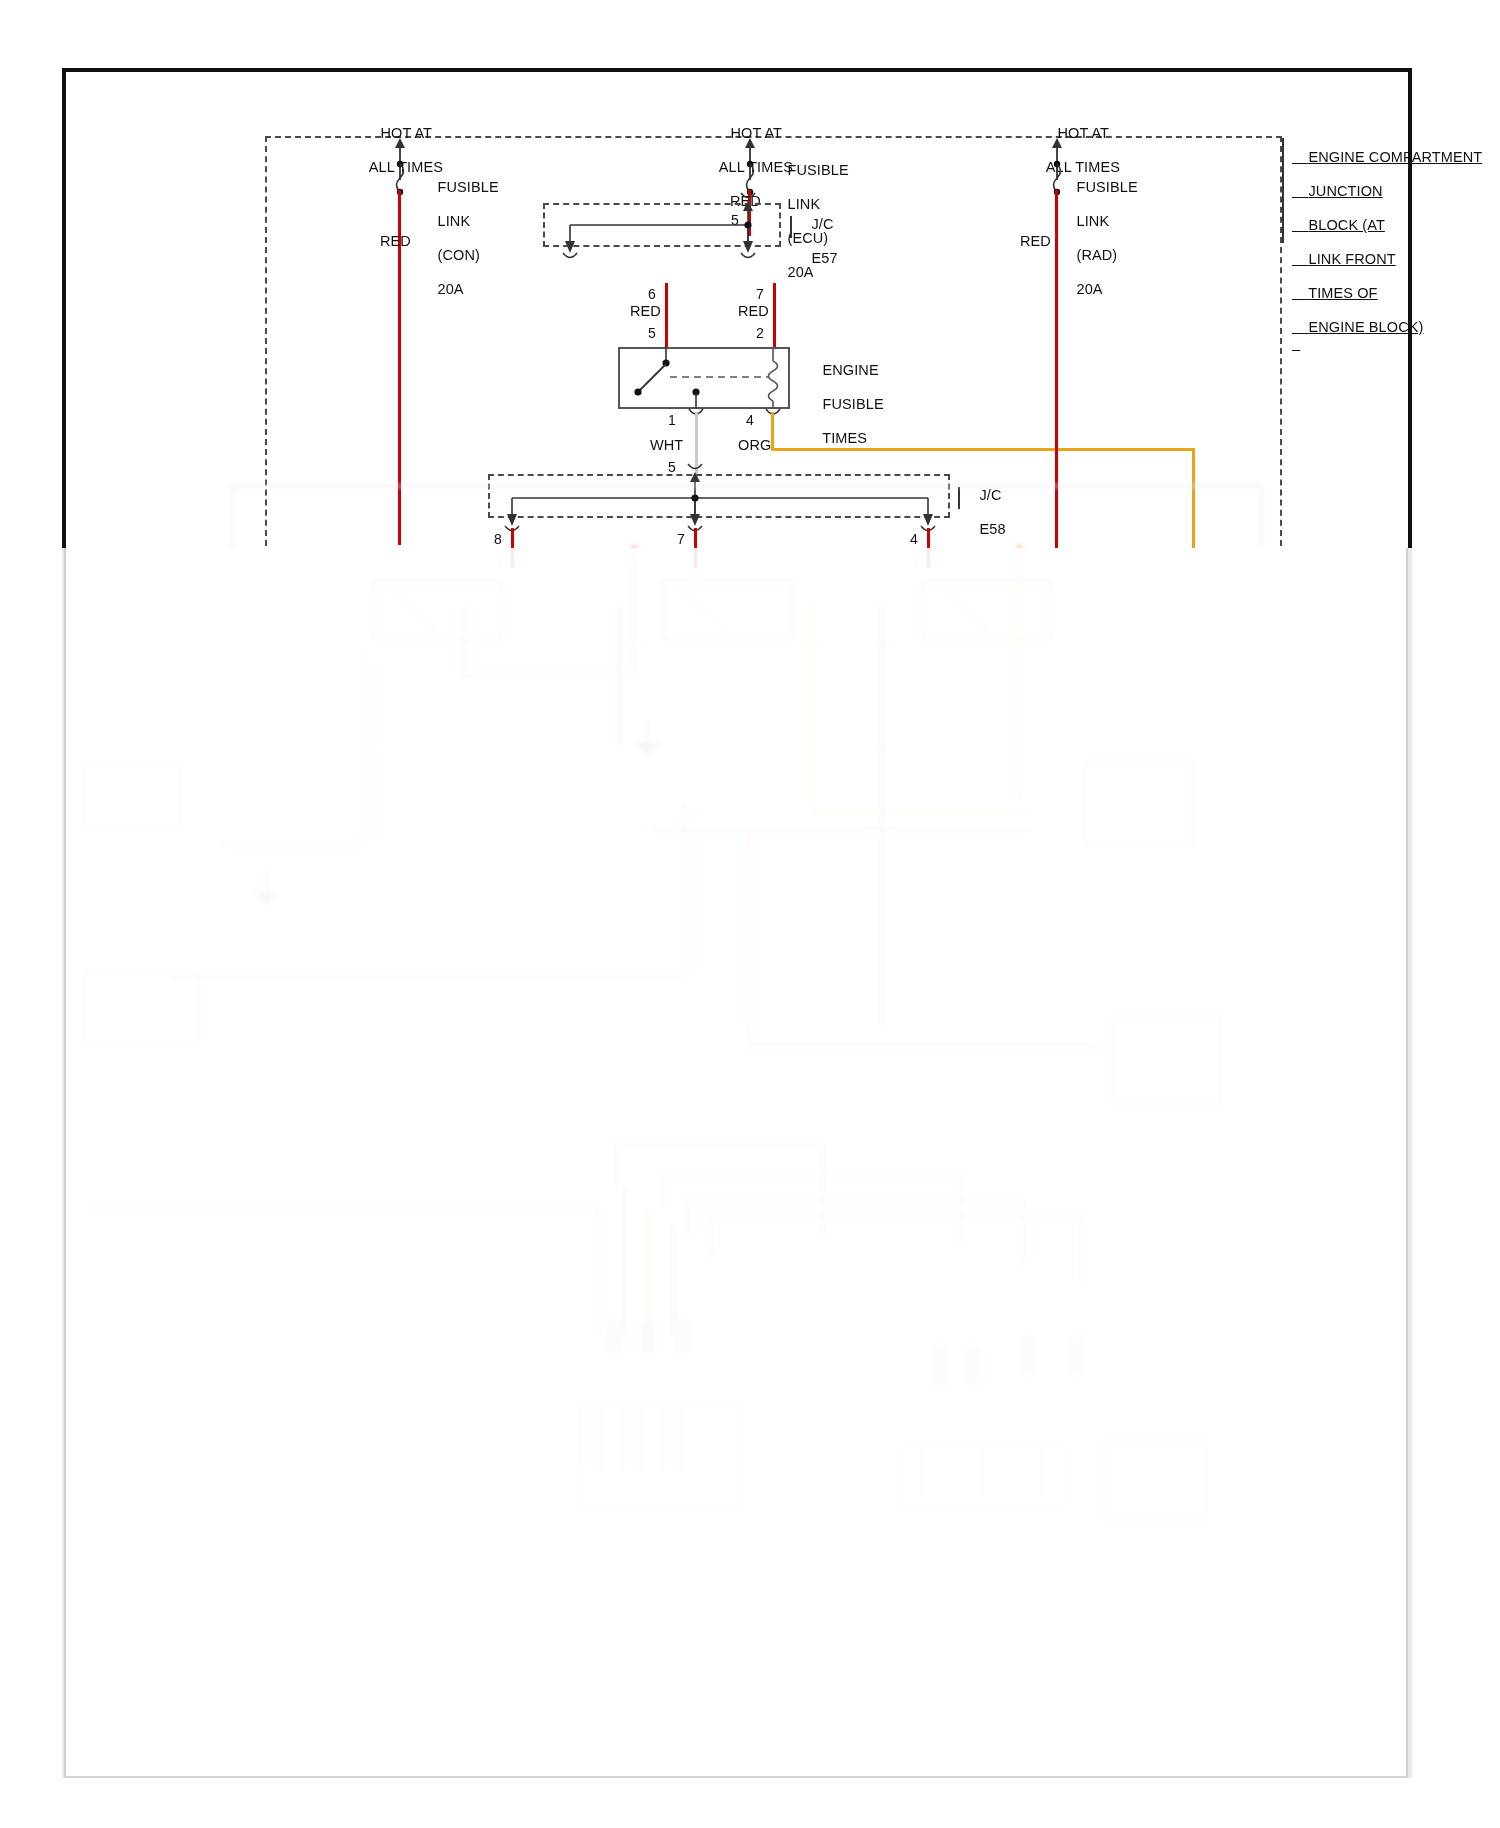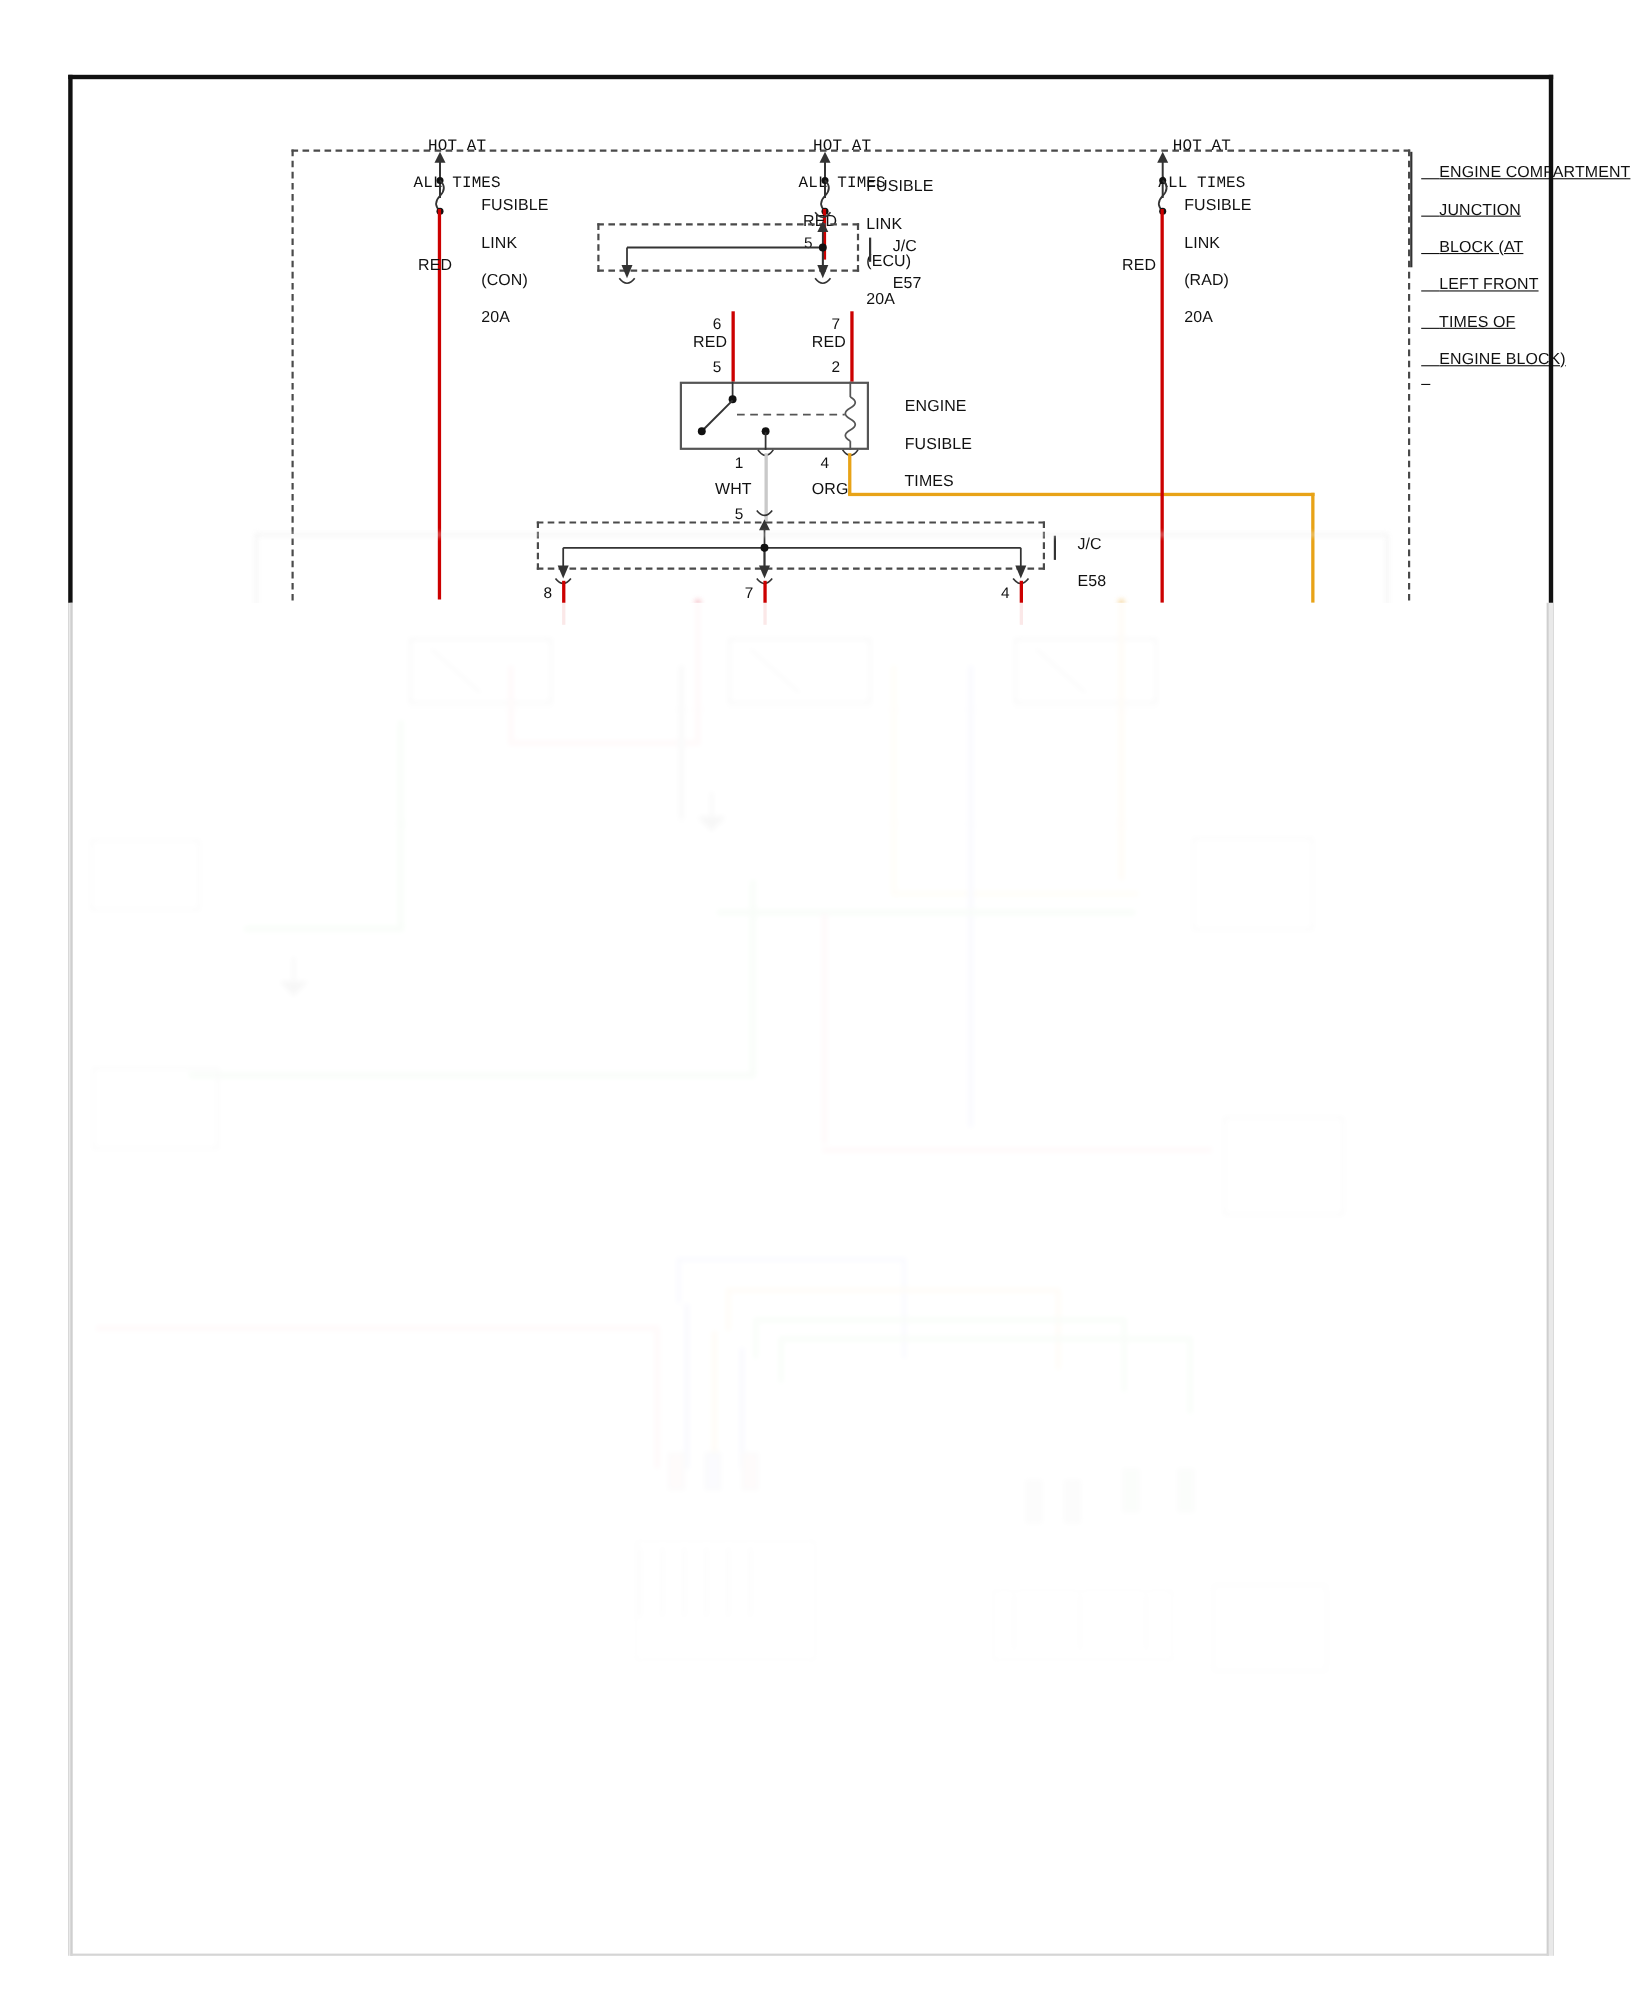--- a/index.html
+++ b/index.html
@@ -43,21 +43,21 @@
     z-index: 41;
   }
   .lbl {
     position: absolute;
     font-size: 14.5px;
     color: #111;
     line-height: 17px;
     white-space: pre;
     letter-spacing: .1px;
   }
-  .lbl.ctr { text-align: center; font-family: Liberation Mono, monospace; }
+  .lbl.ctr { text-align: center; }
   .num { position: absolute; font-size: 14px; color: #111; }
   
   .w { position: absolute; }
   .wv { width: 3px; }
   .wh { height: 3px; }
   .red  { background: #cc0000; }
   .org  { background: #e8a317; }
   .wht  { background: #c9c9c9; }
   svg { position: absolute; overflow: visible; }
   .dashbox {
@@ -228,21 +228,21 @@
     <span>20A</span>
   </div>
 
   <div class="w wv red" style="left:1055px; top:190px; height:358px;"></div>
   <div class="lbl" style="left:1020px; top:233px;">RED</div>
 
   <div class="lbl" style="left:1292px; top:132px; line-height:17px;text-decoration:underline;">
     <span>ENGINE COMPARTMENT</span><br>
     <span>JUNCTION</span><br>
     <span>BLOCK (AT</span><br>
-    <span>LEFT FRONT</span><br>
+    <span>LINK FRONT</span><br>
     <span>TIMES OF</span><br>
     <span>ENGINE BLOCK)</span>
   </div>
   <div class="vbar" style="left:1282px; top:138px; height:105px;"></div>
 
   <div class="dashbox" style="left:488px; top:474px; width:462px; height:44px;"></div>
   <svg style="left:488px; top:468px;" width="480" height="62">
 
     <line x1="207" y1="52" x2="207" y2="10" stroke="#333" stroke-width="1.6"></line>
     <polygon points="207,4 202,14 212,14" fill="#333"></polygon>

